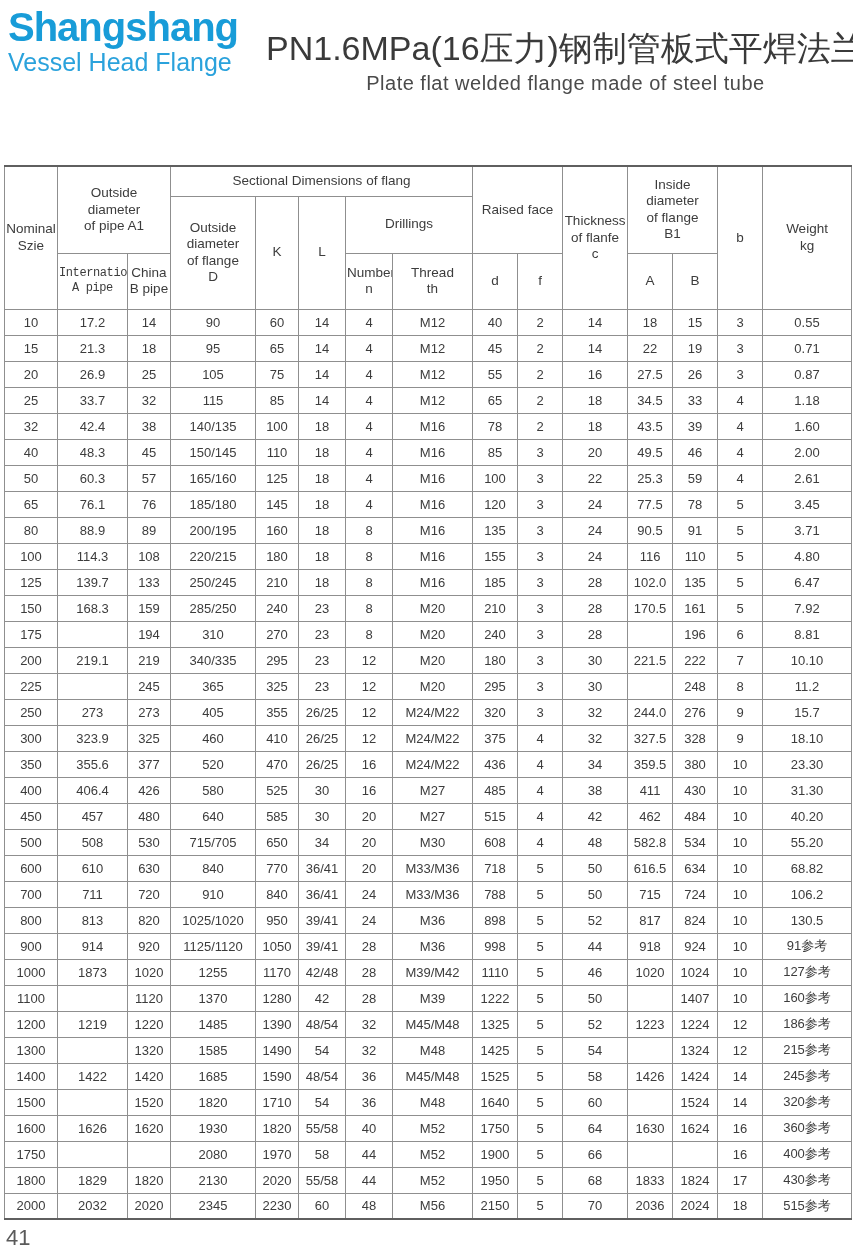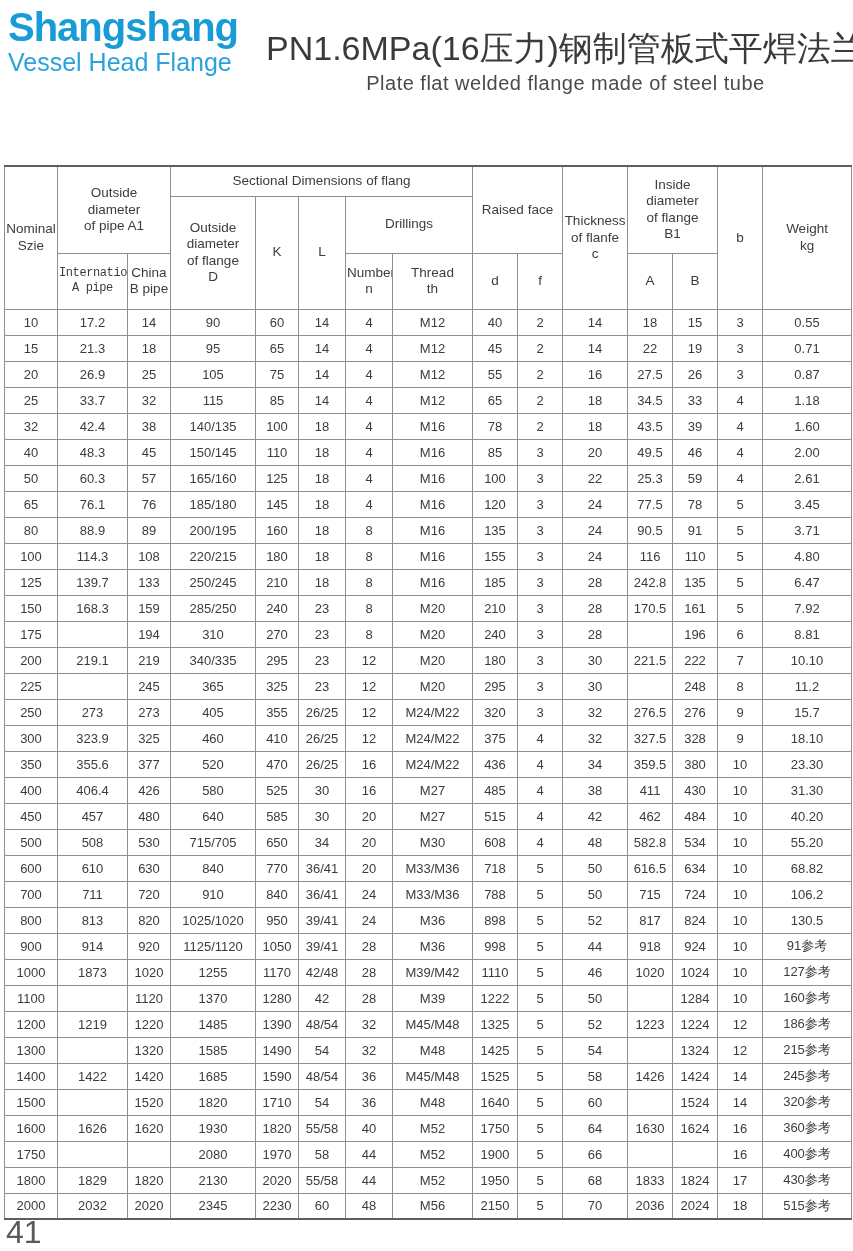--- a/index.html
+++ b/index.html
@@ -34,21 +34,21 @@
     padding:1px;
   }
   .spec th.squeeze { font-size:12px; letter-spacing:-0.4px;font-family:Liberation Mono, monospace; }
   .spec td { font-size:13px; height:26px; padding:0 1px; color:#3c3c3c; white-space:nowrap; }
   tr.hr1 { height:30px; }
   tr.hr2 { height:57px; }
   tr.hr3 { height:56px; }
 
   .page-number {
     position:absolute; left:6px; bottom:0px;
-    font-size:32px; color:#5a5a5a;
+    font-size:22px; color:#5a5a5a;
   }
 </style>
 </head>
 <body>
 
 <div class="page-header">
   <div class="logo-block">
     <div class="brand">Shangshang</div>
     <div class="tagline"><span>Vessel Head </span><span class="bold-part">Flange</span></div>
   </div>
@@ -296,21 +296,21 @@
         <td>139.7</td>
         <td>133</td>
         <td>250/245</td>
         <td>210</td>
         <td>18</td>
         <td>8</td>
         <td>M16</td>
         <td>185</td>
         <td>3</td>
         <td>28</td>
-        <td>242.8</td>
+        <td>102.0</td>
         <td>135</td>
         <td>5</td>
         <td>6.47</td>
       </tr>
       <tr>
         <td>150</td>
         <td>168.3</td>
         <td>159</td>
         <td>285/250</td>
         <td>240</td>
@@ -381,21 +381,21 @@
         <td>273</td>
         <td>273</td>
         <td>405</td>
         <td>355</td>
         <td>26/25</td>
         <td>12</td>
         <td>M24/M22</td>
         <td>320</td>
         <td>3</td>
         <td>32</td>
-        <td>276.5</td>
+        <td>244.0</td>
         <td>276</td>
         <td>9</td>
         <td>15.7</td>
       </tr>
       <tr>
         <td>300</td>
         <td>323.9</td>
         <td>325</td>
         <td>460</td>
         <td>410</td>
@@ -569,21 +569,21 @@
         <td>1120</td>
         <td>1370</td>
         <td>1280</td>
         <td>42</td>
         <td>28</td>
         <td>M39</td>
         <td>1222</td>
         <td>5</td>
         <td>50</td>
         <td></td>
-        <td>1284</td>
+        <td>1407</td>
         <td>10</td>
         <td>160参考</td>
       </tr>
       <tr>
         <td>1200</td>
         <td>1219</td>
         <td>1220</td>
         <td>1485</td>
         <td>1390</td>
         <td>48/54</td>

